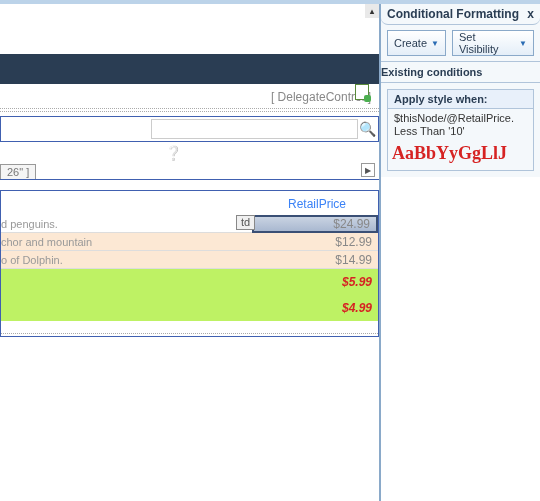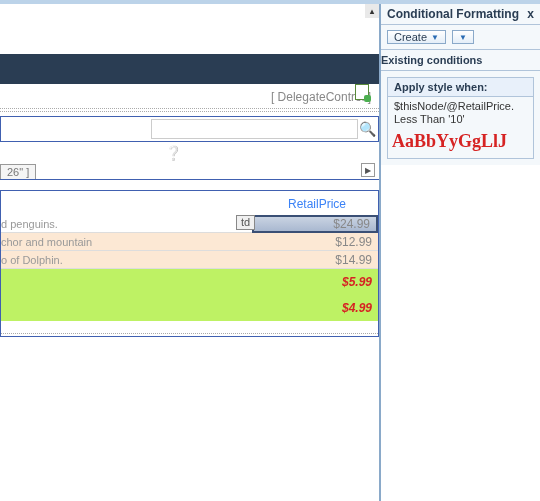--- a/index.html
+++ b/index.html
@@ -28,21 +28,21 @@
   .price { width:126px; text-align:right; padding-right:6px; font-size:12px;}
   .hi { background:#fce8d4; }
   .hot { background:#bef264; color:#d62323; font-weight:bold; font-size:17px; height:26px;font-style:italic;}
   .selcell { border:2px solid #3a4f75; background:linear-gradient(#c9d3e2,#a9b8d0); }
   .g1 .price{color:#888;}
   .pager { padding:10px 0 8px 44px; color:#555;}
   .pager .tri { margin-left:10px; color:#555;}
   .bord { border-bottom:1px solid #ddd;}
   
   .right { width: 160px; background:#f4f8fb; border-left:1px solid #8aa9c9; display:flex; flex-direction:column;}
-  .paneltitle { display:flex; align-items:center; justify-content:space-between; padding:3px 6px; font-size:12px; color:#2a3d53; font-weight:bold; border-bottom:1px solid #b0c4da;}
+  .paneltitle { display:flex; align-items:center; justify-content:space-between; padding:3px 6px; font-size:12px; color:#2a3d53; font-weight:bold; border-bottom:1px solid #b0c4da;border-radius:7px;}
   .paneltitle .x { font-family:Arial; font-weight:bold; cursor:pointer;}
   .btnrow { display:flex; gap:6px; padding:5px 6px; border-bottom:1px solid #b0c4da;}
   .btn { border:1px solid #8aa9c9; background:linear-gradient(#fff,#e4eef8); padding:0 6px; font-size:11px; color:#2a3d53; display:flex; align-items:center; gap:4px; cursor:pointer;}
   .btn .dd { font-size:8px; color:#2a6bb3;}
   .section { padding:4px 0; color:#2a3d53; font-weight:bold; font-size:11px; border-bottom:1px solid #b0c4da;}
   .condbox { margin:6px; border:1px solid #b0c4da;}
   .condhead { background:#e8f0fa; padding:3px 6px; font-weight:bold; color:#2a3d53; border-bottom:1px solid #b0c4da;}
   .condtxt { padding:3px 6px; color:#333; font-size:11px; line-height:13px;}
   .preview { padding:2px 4px 6px 4px; color:#d62323; font-weight:bold; font-size:18px; font-family:"Times New Roman", serif; letter-spacing:0px;}
   .rightfill { flex:1; background:#fff;}
@@ -102,20 +102,21 @@
     <div class="paneltitle">
       <span>Conditional Formatting</span>
       <span class="x">x</span>
     </div>
     <div class="btnrow">
       <div class="btn">
         <span>Create</span>
         <span class="dd">▼</span>
       </div>
       <div class="btn">
+        <span>Set Visibility</span>
         <span class="dd">▼</span>
       </div>
     </div>
     <div class="section">Existing conditions</div>
     <div class="condbox">
       <div class="condhead">Apply style when:</div>
       <div class="condtxt">$thisNode/@RetailPrice. Less Than '10'</div>
       <div class="preview">AaBbYyGgLlJ</div>
     </div>
     <div class="rightfill"></div>

